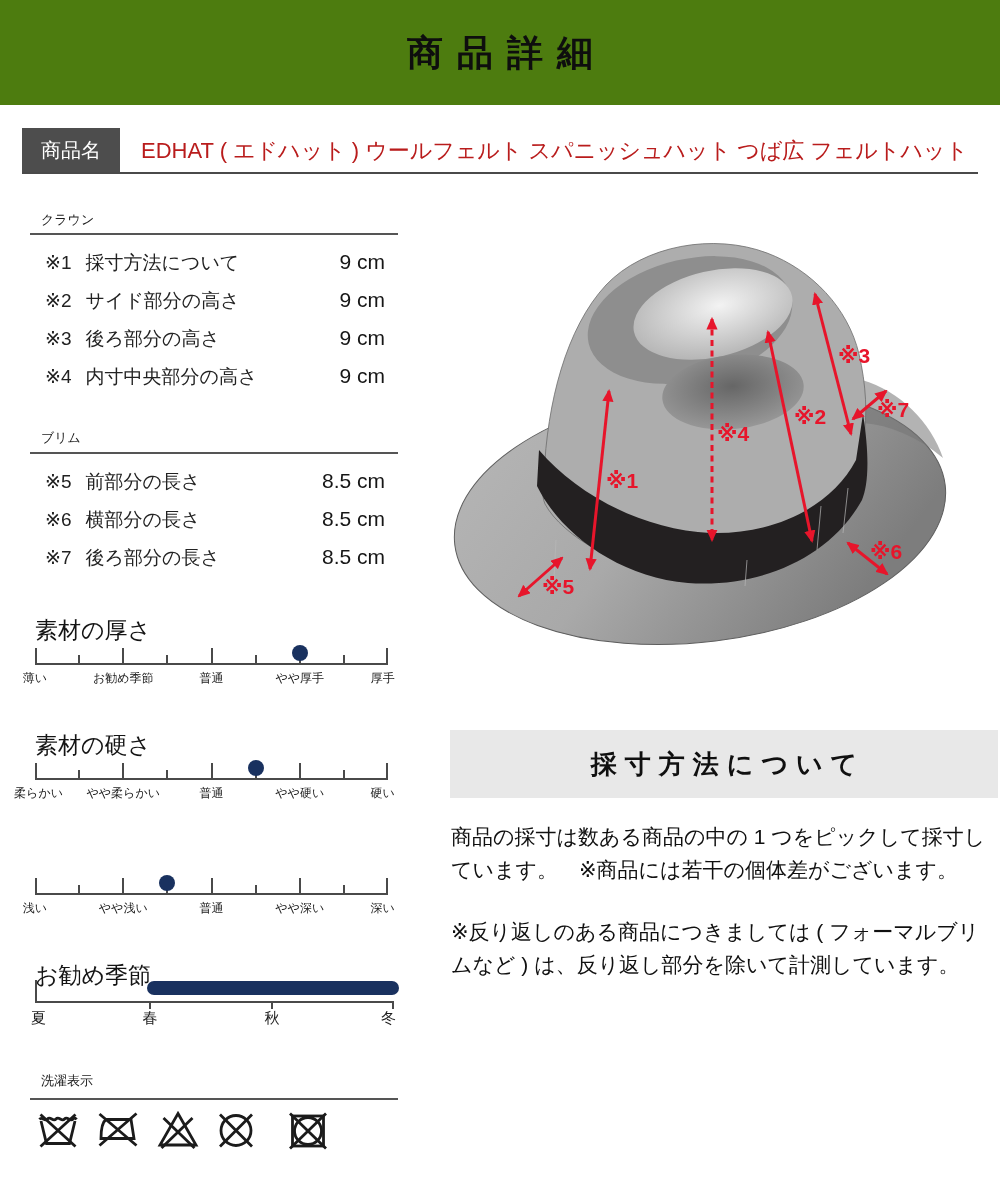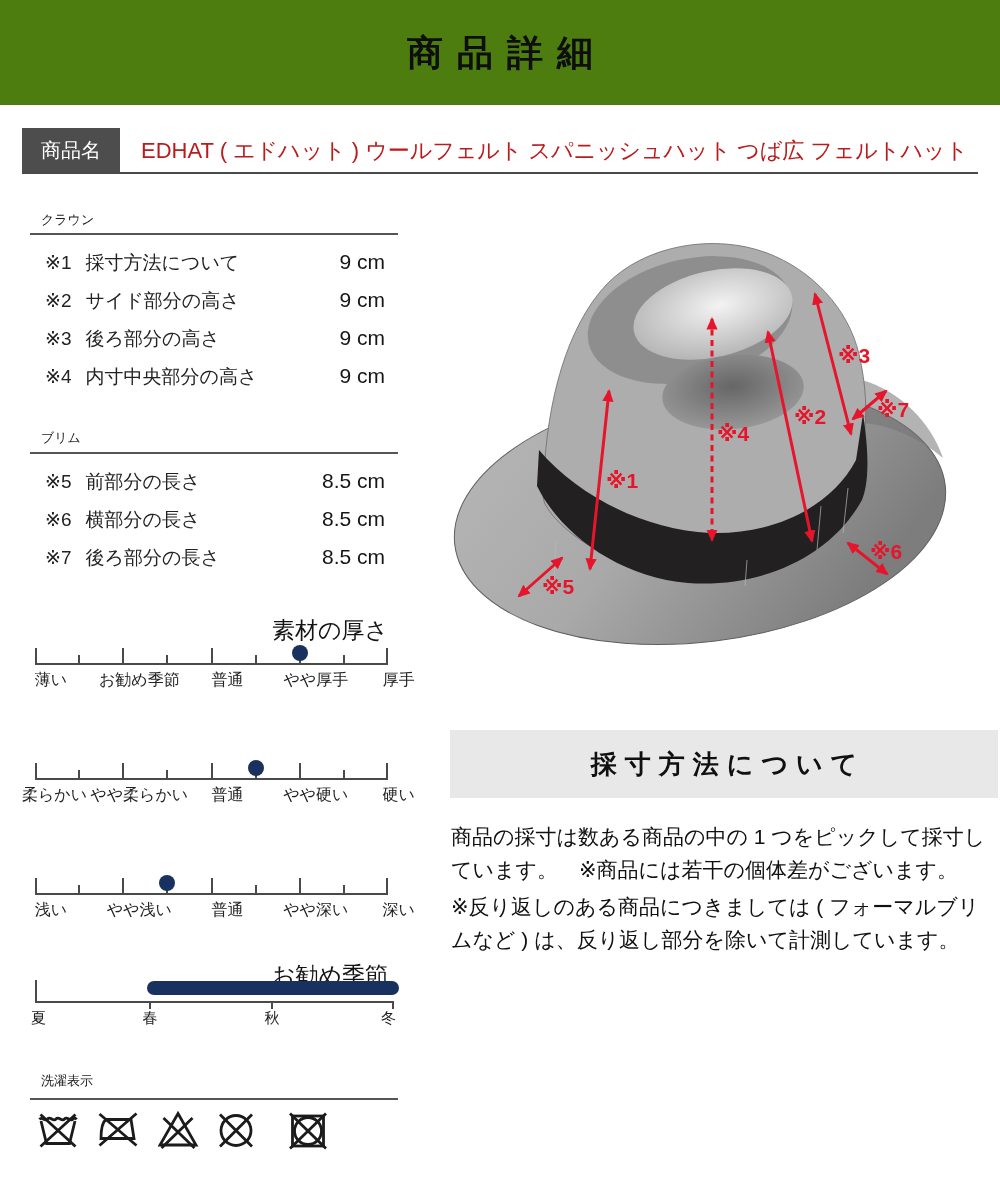--- a/index.html
+++ b/index.html
@@ -17,46 +17,46 @@
   .prule{position:absolute;left:22px;top:172px;width:956px;height:2px;background:#4a4a4a}
 
   .sec-h{position:absolute;left:41px;font-size:13px;line-height:26px;color:#1a1a1a}
   .sec-rule{position:absolute;left:30px;width:368px;height:2px;background:#555}
 
   .m-row{position:absolute;left:45px;width:340px;height:26px;line-height:26px;font-size:19px;color:#222}
   .m-row .mk{display:inline-block;margin-right:14px}
   .m-row .val{position:absolute;right:0;top:-1px;font-size:21px;color:#161616}
 
   .scale{position:absolute;left:35px;width:353px;height:80px}
-  .scale-title{position:absolute;top:0;width:100%;text-align:right;font-size:23px;color:#141414}
+  .scale-title{position:absolute;top:0;width:100%;text-align:left;font-size:23px;color:#141414}
   .scale-track{position:absolute;top:32px;left:0;width:100%;height:18px;border-bottom:2px solid #4a4a4a}
   .tk{position:absolute;bottom:0;width:2px;background:#4a4a4a}
   .tk.M{height:15px}.tk.m{height:8px}
   .dot{position:absolute;bottom:2px;width:16px;height:16px;border-radius:50%;transform:translateX(-50%)}
-  .scale-labels{position:absolute;top:55px;left:16px;width:100%;height:18px;font-size:16px;color:#222}
+  .scale-labels{position:absolute;top:55px;left:0;width:100%;height:18px;font-size:12px;color:#222}
   .scale-labels span{position:absolute;transform:translateX(-50%);white-space:nowrap}
 
   .season-track{position:absolute;left:35px;top:982px;width:359px;height:21px;border-bottom:2px solid #4a4a4a}
   .stk-up{position:absolute;left:0;bottom:0;width:2px;height:21px;background:#4a4a4a}
   .stk-dn{position:absolute;top:21px;width:2px;height:6px;background:#4a4a4a}
   .season-bar{position:absolute;bottom:6px;height:14px;border-radius:7px}
   .season-labels{position:absolute;left:35px;top:1009px;width:359px;height:18px;font-size:15px;color:#1d1d1d}
   .season-labels span{position:absolute;transform:translateX(-50%)}
 
   .laundry-icon{position:absolute;top:1107px;width:44px;height:44px}
   .laundry-icon svg{stroke:#1b1b1b;stroke-width:2.8;fill:none}
 
   .hat-wrap{position:absolute;left:450px;top:228px;width:550px;height:432px}
   .hat-wrap text{font-size:21px;font-weight:bold;font-family:"Liberation Sans","DejaVu Sans",sans-serif}
 
   .measure-head{position:absolute;left:450px;top:730px;width:548px;height:68px;background:#e8e8e8;
                 text-align:center;line-height:68px;font-size:26px;font-weight:bold;
                 letter-spacing:8px;text-indent:8px;color:#101010}
   .measure-body{position:absolute;left:451px;top:820px;width:548px;font-size:21px;line-height:33px;color:#101010}
-  .measure-body p.gap{margin-bottom:4px}
+  .measure-body p.gap{margin-bottom:29px}
 </style>
 </head>
 <body>
 
 <header class="banner">
   <h1>商品詳細</h1>
 </header>
 
 <div class="plabel">商品名</div>
 <div class="pname">EDHAT ( エドハット ) ウールフェルト スパニッシュハット つば広 フェルトハット</div>
@@ -113,20 +113,21 @@
   <div class="scale-labels">
     <span style="left:0%">薄い</span>
     <span style="left:25%">お勧め季節</span>
     <span style="left:50%">普通</span>
     <span style="left:75%">やや厚手</span>
     <span style="left:98.5%">厚手</span>
   </div>
 </div>
 
 <div class="scale" style="top:730px">
+  <div class="scale-title">素材の硬さ</div>
   <div class="scale-track">
     <i class="tk M" style="left:0"></i>
       <i class="tk m" style="left:calc(12.5% - 1px)"></i>
       <i class="tk M" style="left:calc(25% - 1px)"></i>
       <i class="tk m" style="left:calc(37.5% - 1px)"></i>
       <i class="tk M" style="left:calc(50% - 1px)"></i>
       <i class="tk m" style="left:calc(62.5% - 1px)"></i>
       <i class="tk M" style="left:calc(75% - 1px)"></i>
       <i class="tk m" style="left:calc(87.5% - 1px)"></i>
       <i class="tk M" style="right:0"></i>

